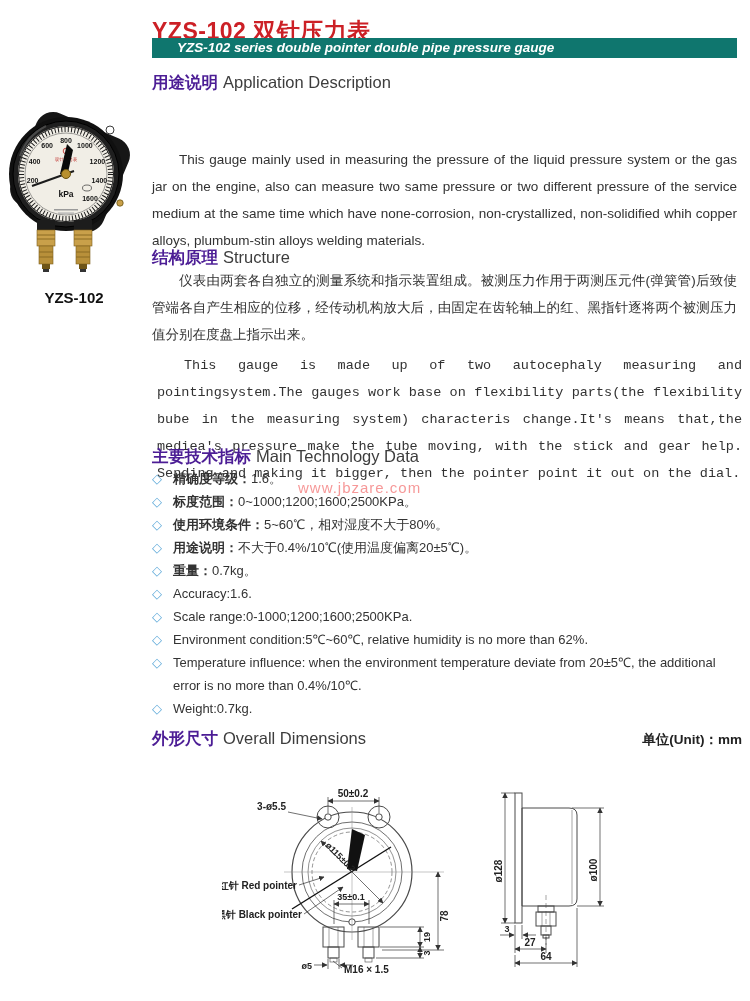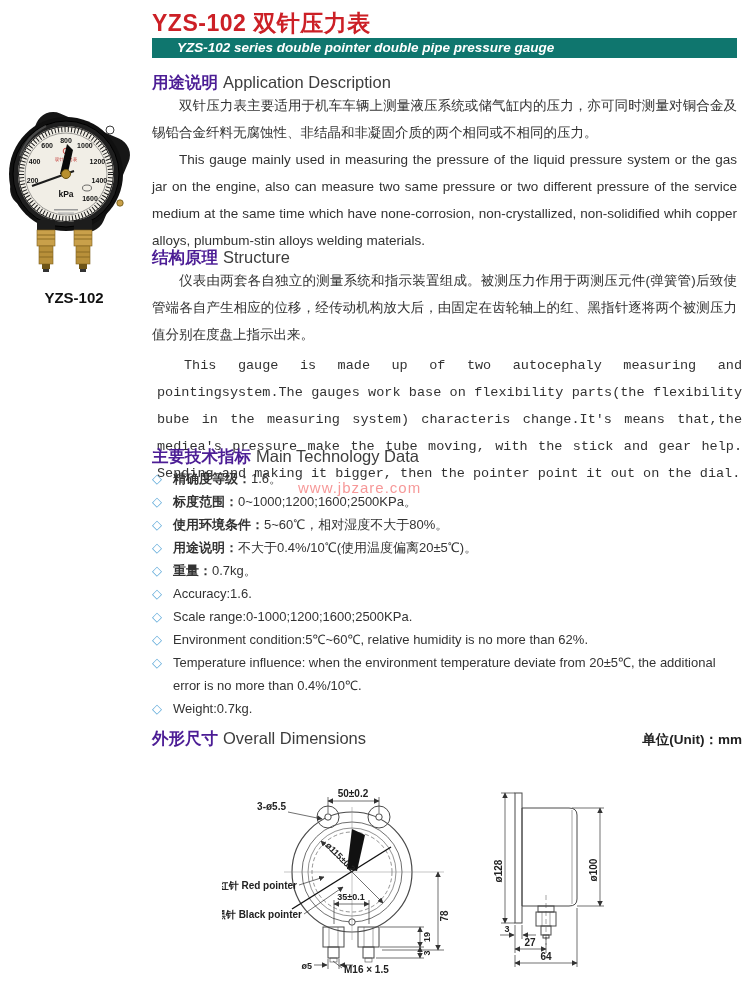--- a/index.html
+++ b/index.html
@@ -1,19 +1,19 @@
 <!DOCTYPE html>
 <html><head>
 <meta charset="utf-8">
 <style>
   html,body{margin:0;padding:0;background:#ffffff;}
   .page{position:relative;width:750px;height:1001px;background:#fff;overflow:hidden;
         font-family:"Liberation Sans",sans-serif;color:#333;}
   .abs{position:absolute;}
-  .title{left:152px;top:8px;font-size:23px;font-weight:bold;color:#cc2026;letter-spacing:.5px;white-space:nowrap;}
+  .title{left:152px;top:16px;font-size:23px;font-weight:bold;color:#cc2026;letter-spacing:.5px;white-space:nowrap;}
   .banner{left:152px;top:38px;width:585px;height:20px;background:#0f766e;color:#fff;
           font-weight:bold;font-style:italic;font-size:13.5px;line-height:20px;
           padding-left:25px;box-sizing:border-box;white-space:nowrap;}
   .sec-h{font-size:16.5px;white-space:nowrap;}
   .sec-h .cn{color:#4c1d95;font-weight:bold;}
   .sec-h .en{color:#3d3d3d;margin-left:5px;}
   .para{width:585px;left:152px;font-size:13.5px;line-height:27px;text-align:justify;color:#323232;}
   .indent{text-indent:2em;}
   .tech{left:152px;top:467px;width:590px;list-style:none;margin:0;padding:0;font-size:13px;color:#333;}
   .tech li{position:relative;padding-left:21px;line-height:23px;}
@@ -87,21 +87,20 @@
       <rect x="73" y="158" width="8" height="5" fill="#6f5517"></rect>
       <rect x="37" y="163" width="6" height="3" fill="#333"></rect>
       <rect x="74" y="163" width="6" height="3" fill="#333"></rect>
     </g>
   </svg>
   <div class="abs photo-label">YZS-102</div>
 
   <div class="abs sec-h" style="left:152px;top:72px;">
     <span class="cn">用途说明</span><span class="en">Application Description</span>
   </div>
-  <p class="abs para indent" style="top:92px;margin:0;">双针压力表主要适用于机车车辆上测量液压系统或储气缸内的压力，亦可同时测量对铜合金及锡铅合金纤料无腐蚀性、非结晶和非凝固介质的两个相同或不相同的压力。</p>
   <p class="abs para indent" style="top:146px;margin:0;">This gauge mainly used in measuring the pressure of the liquid pressure system or the gas jar on the engine, also can measure two same pressure or two different pressure of the service medium at the same time which have none-corrosion, non-crystallized, non-solidified whih copper alloys, plumbum-stin alloys welding materials.</p>
 
   <div class="abs sec-h" style="left:152px;top:247px;">
     <span class="cn">结构原理</span><span class="en">Structure</span>
   </div>
   <p class="abs para indent" style="top:267px;margin:0;">仪表由两套各自独立的测量系统和指示装置组成。被测压力作用于两测压元件(弹簧管)后致使管端各自产生相应的位移，经传动机构放大后，由固定在齿轮轴上的红、黑指针逐将两个被测压力值分别在度盘上指示出来。</p>
   <p class="abs para indent" style="top:347px;margin:5px;font-family:Liberation Mono, monospace;">This gauge is made up of two autocephaly measuring and pointingsystem.The gauges work base on flexibility parts(the flexibility bube in the measuring system) characteris change.It's means that,the mediea's pressure make the tube moving, with the stick and gear help. Sending and making it bigger, then the pointer point it out on the dial.</p>
 
   <div class="abs sec-h" style="left:152px;top:446px;">
     <span class="cn">主要技术指标</span><span class="en">Main Technology Data</span>

